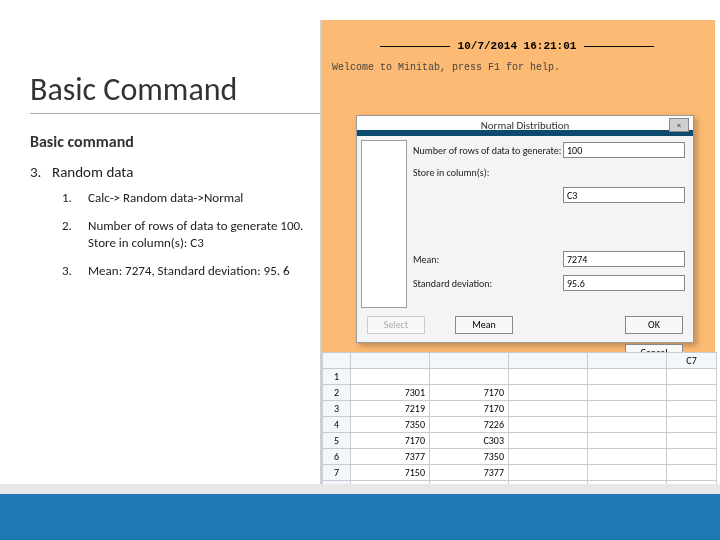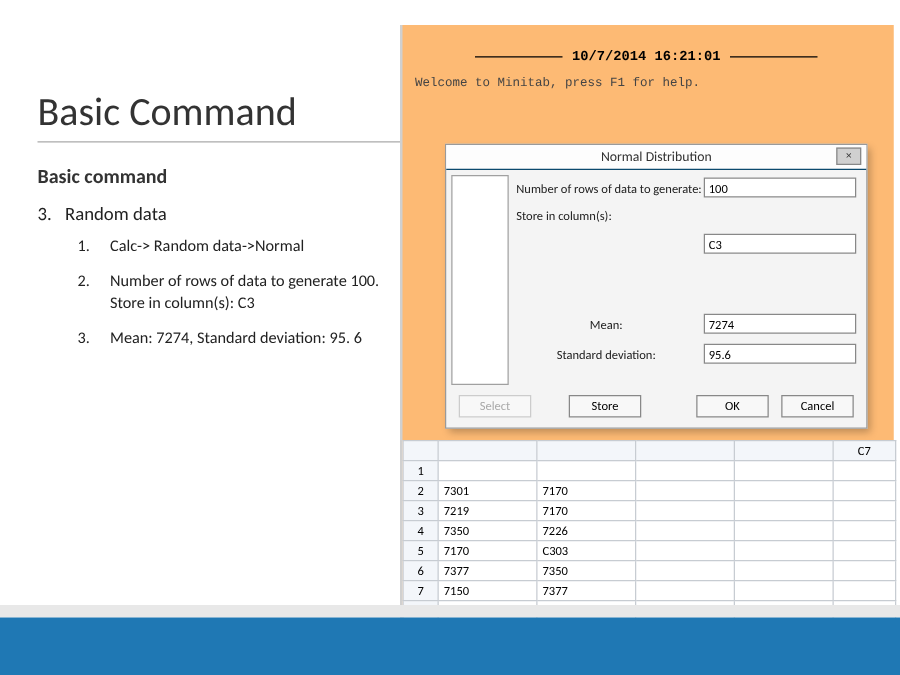--- a/index.html
+++ b/index.html
@@ -20,39 +20,39 @@
   .shot-area { position: absolute; left: 320px; top: 20px; width: 395px; height: 505px; background: #fdba74; border-left: 2px solid #d0d0d0; }
 
   
   .sess { position: absolute; left: 10px; top: 20px; width: 370px; font-family: "Courier New", monospace; font-size: 11px; }
   .sess-stamp { text-align: center; font-weight: bold; }
   .sess-stamp::before, .sess-stamp::after { content: ""; display: inline-block; border-top: 1px solid #000; width: 70px; vertical-align: middle; margin: 0 8px; }
   .sess-welcome { margin-top: 10px; color: #444; font-size: 10px; }
 
   
   .dlg { position: absolute; left: 34px; top: 95px; width: 338px; height: 228px; background: #f4f4f4; border: 1px solid #9a9a9a; box-shadow: 3px 3px 6px rgba(0,0,0,0.25); }
-  .dlg-title { height: 20px; background: #fdfdfd; border-bottom: 1px solid #0c4a6e; text-align: center; font-size: 11px; line-height: 20px; color: #333; position: relative; }
+  .dlg-title { height: 20px; background: #fdfdfd; border-bottom: 6px solid #0c4a6e; text-align: center; font-size: 11px; line-height: 20px; color: #333; position: relative; }
   .dlg-close { position: absolute; right: 4px; top: 2px; width: 20px; height: 14px; background: #d0d0d0; border: 1px solid #888; font-size: 9px; line-height: 12px; text-align: center; }
   .dlg-body { display: flex; height: 176px; }
   .dlg-list { width: 106px; height: 168px; margin: 4px; background: #fff; border: 1px solid #a0a0a0; }
   .dlg-fields { flex: 1; padding: 6px 8px 2px 2px; font-size: 10px; color: #222; }
   .fld-row { display: flex; align-items: center; margin-bottom: 8px; }
   .fld-row label { flex: 0 0 150px; }
   .fld-row input { flex: 1; height: 16px; border: 1px solid #888; font-size: 10px; padding: 1px 3px; background: #fff; font-family: inherit; }
-  .fld-row.indent label { text-align: center; padding-right: 6px; }
+  .fld-row.indent label { text-align: left; padding-right: 6px; }
   .dlg-bottom { display: flex; justify-content: space-between; padding: 4px 10px; }
   .btn-left { display: flex; gap: 30px; }
-  .btn-right { display: flex; gap: 10px; }
+  .btn-right { display: flex; gap: 10px; flex-direction: column; }
   .btn { height: 18px; min-width: 58px; border: 1px solid #888; background: #f8f8f8; font-size: 10px; line-height: 16px; text-align: center; padding: 0 4px; cursor: pointer; }
   .btn.dis { color: #aaa; border-color: #ccc; }
 
   
   .ws { position: absolute; left: 0; top: 332px; width: 395px; height: 156px; background: #fff; font-size: 10px; }
   .ws table { border-collapse: collapse; width: 100%; table-layout: fixed; }
-  .ws th, .ws td { border: 1px solid #c7ccd2; height: 16px; padding: 0 4px; font-weight: normal; }
+  .ws th, .ws td { border: 1px solid #c7ccd2; height: 16px; padding: 0 4px; font-weight: normal; text-align: right; }
   .ws th { background: #f3f6fa; text-align: center; }
   .ws .rowhead { background: #f3f6fa; text-align: center; width: 28px; }
   .ws th.c7 { text-align: center; margin-left: 22px; }
 
   
   .blue-bar { position: absolute; left: 0; bottom: 0; width: 720px; height: 46px; background: #1f78b4; }
   .lg-bar { position: absolute; left: 0; bottom: 46px; width: 720px; height: 10px; background: #e8e8e8; }
 </style>
 </head>
 <body>
@@ -113,21 +113,21 @@
         </div>
         <div class="fld-row indent">
           <label>Standard deviation:</label>
           <input type="text" value="95.6" style="">
         </div>
       </div>
     </div>
     <div class="dlg-bottom">
       <div class="btn-left">
         <span class="btn dis">Select</span>
-        <span class="btn">Store</span>
+        <span class="btn">Mean</span>
       </div>
       <div class="btn-right">
         <span class="btn">OK</span>
         <span class="btn">Cancel</span>
       </div>
     </div>
   </div>
 
   <div class="ws">
     <table>

